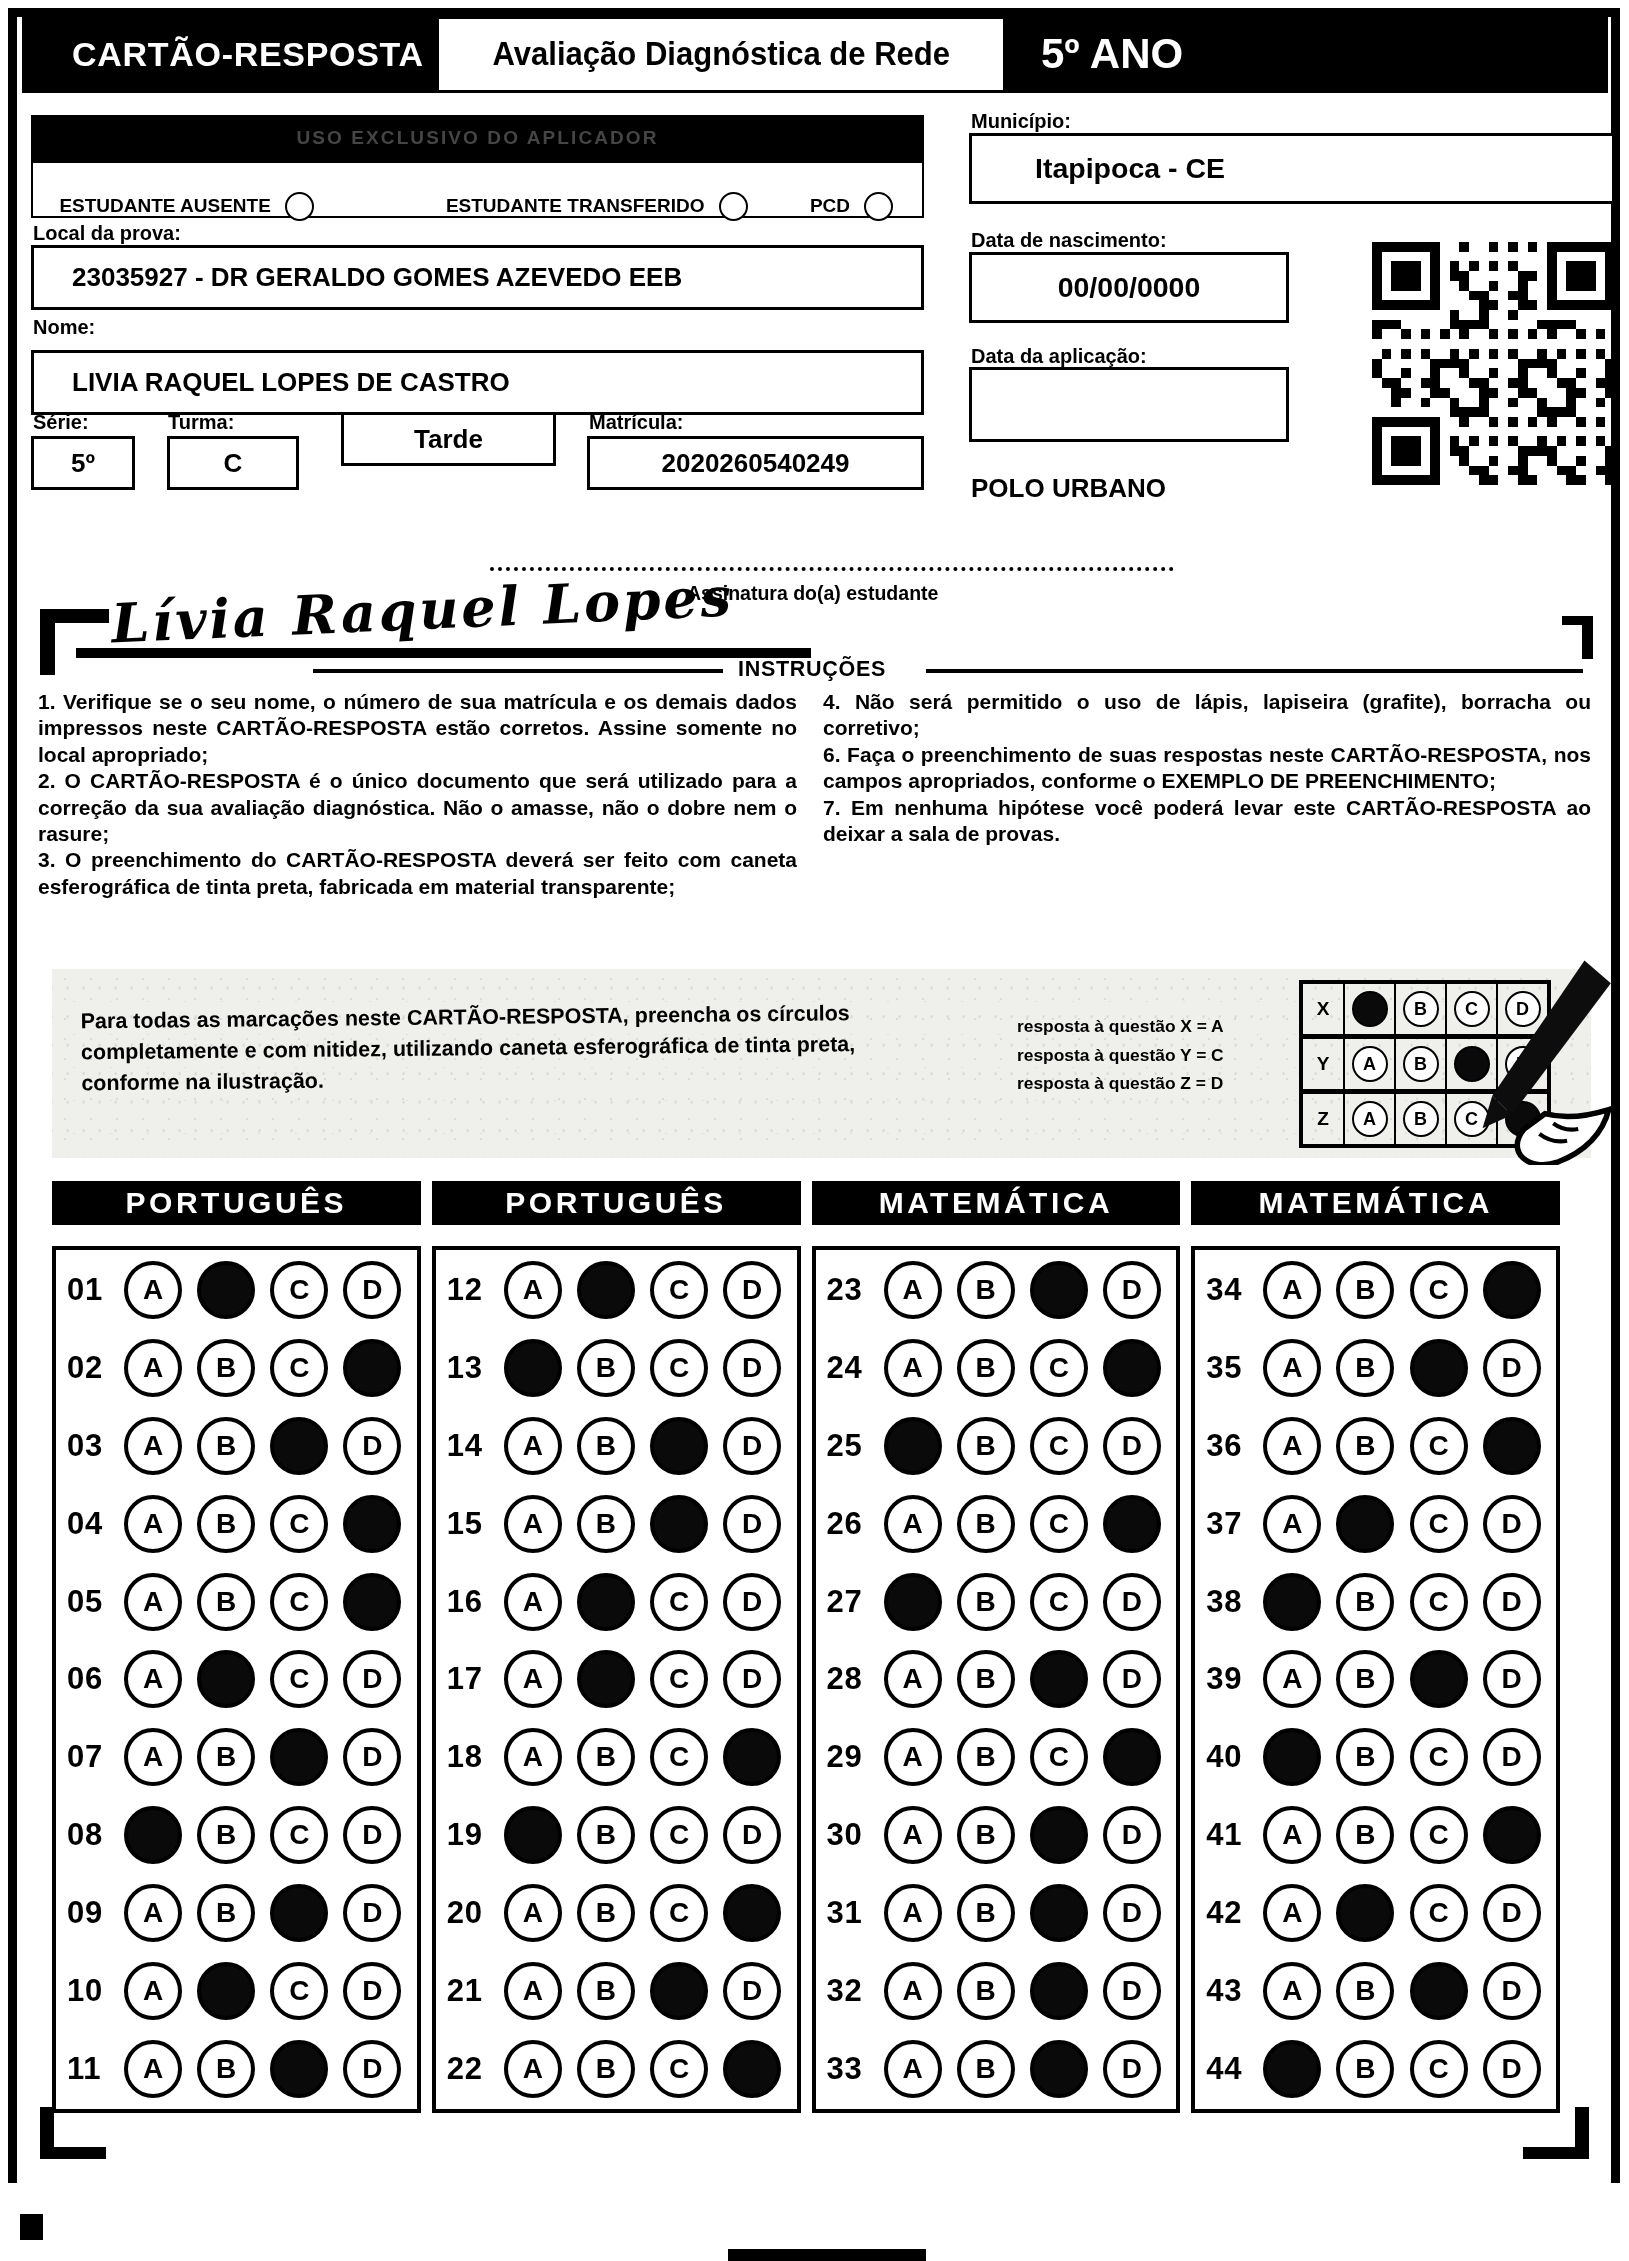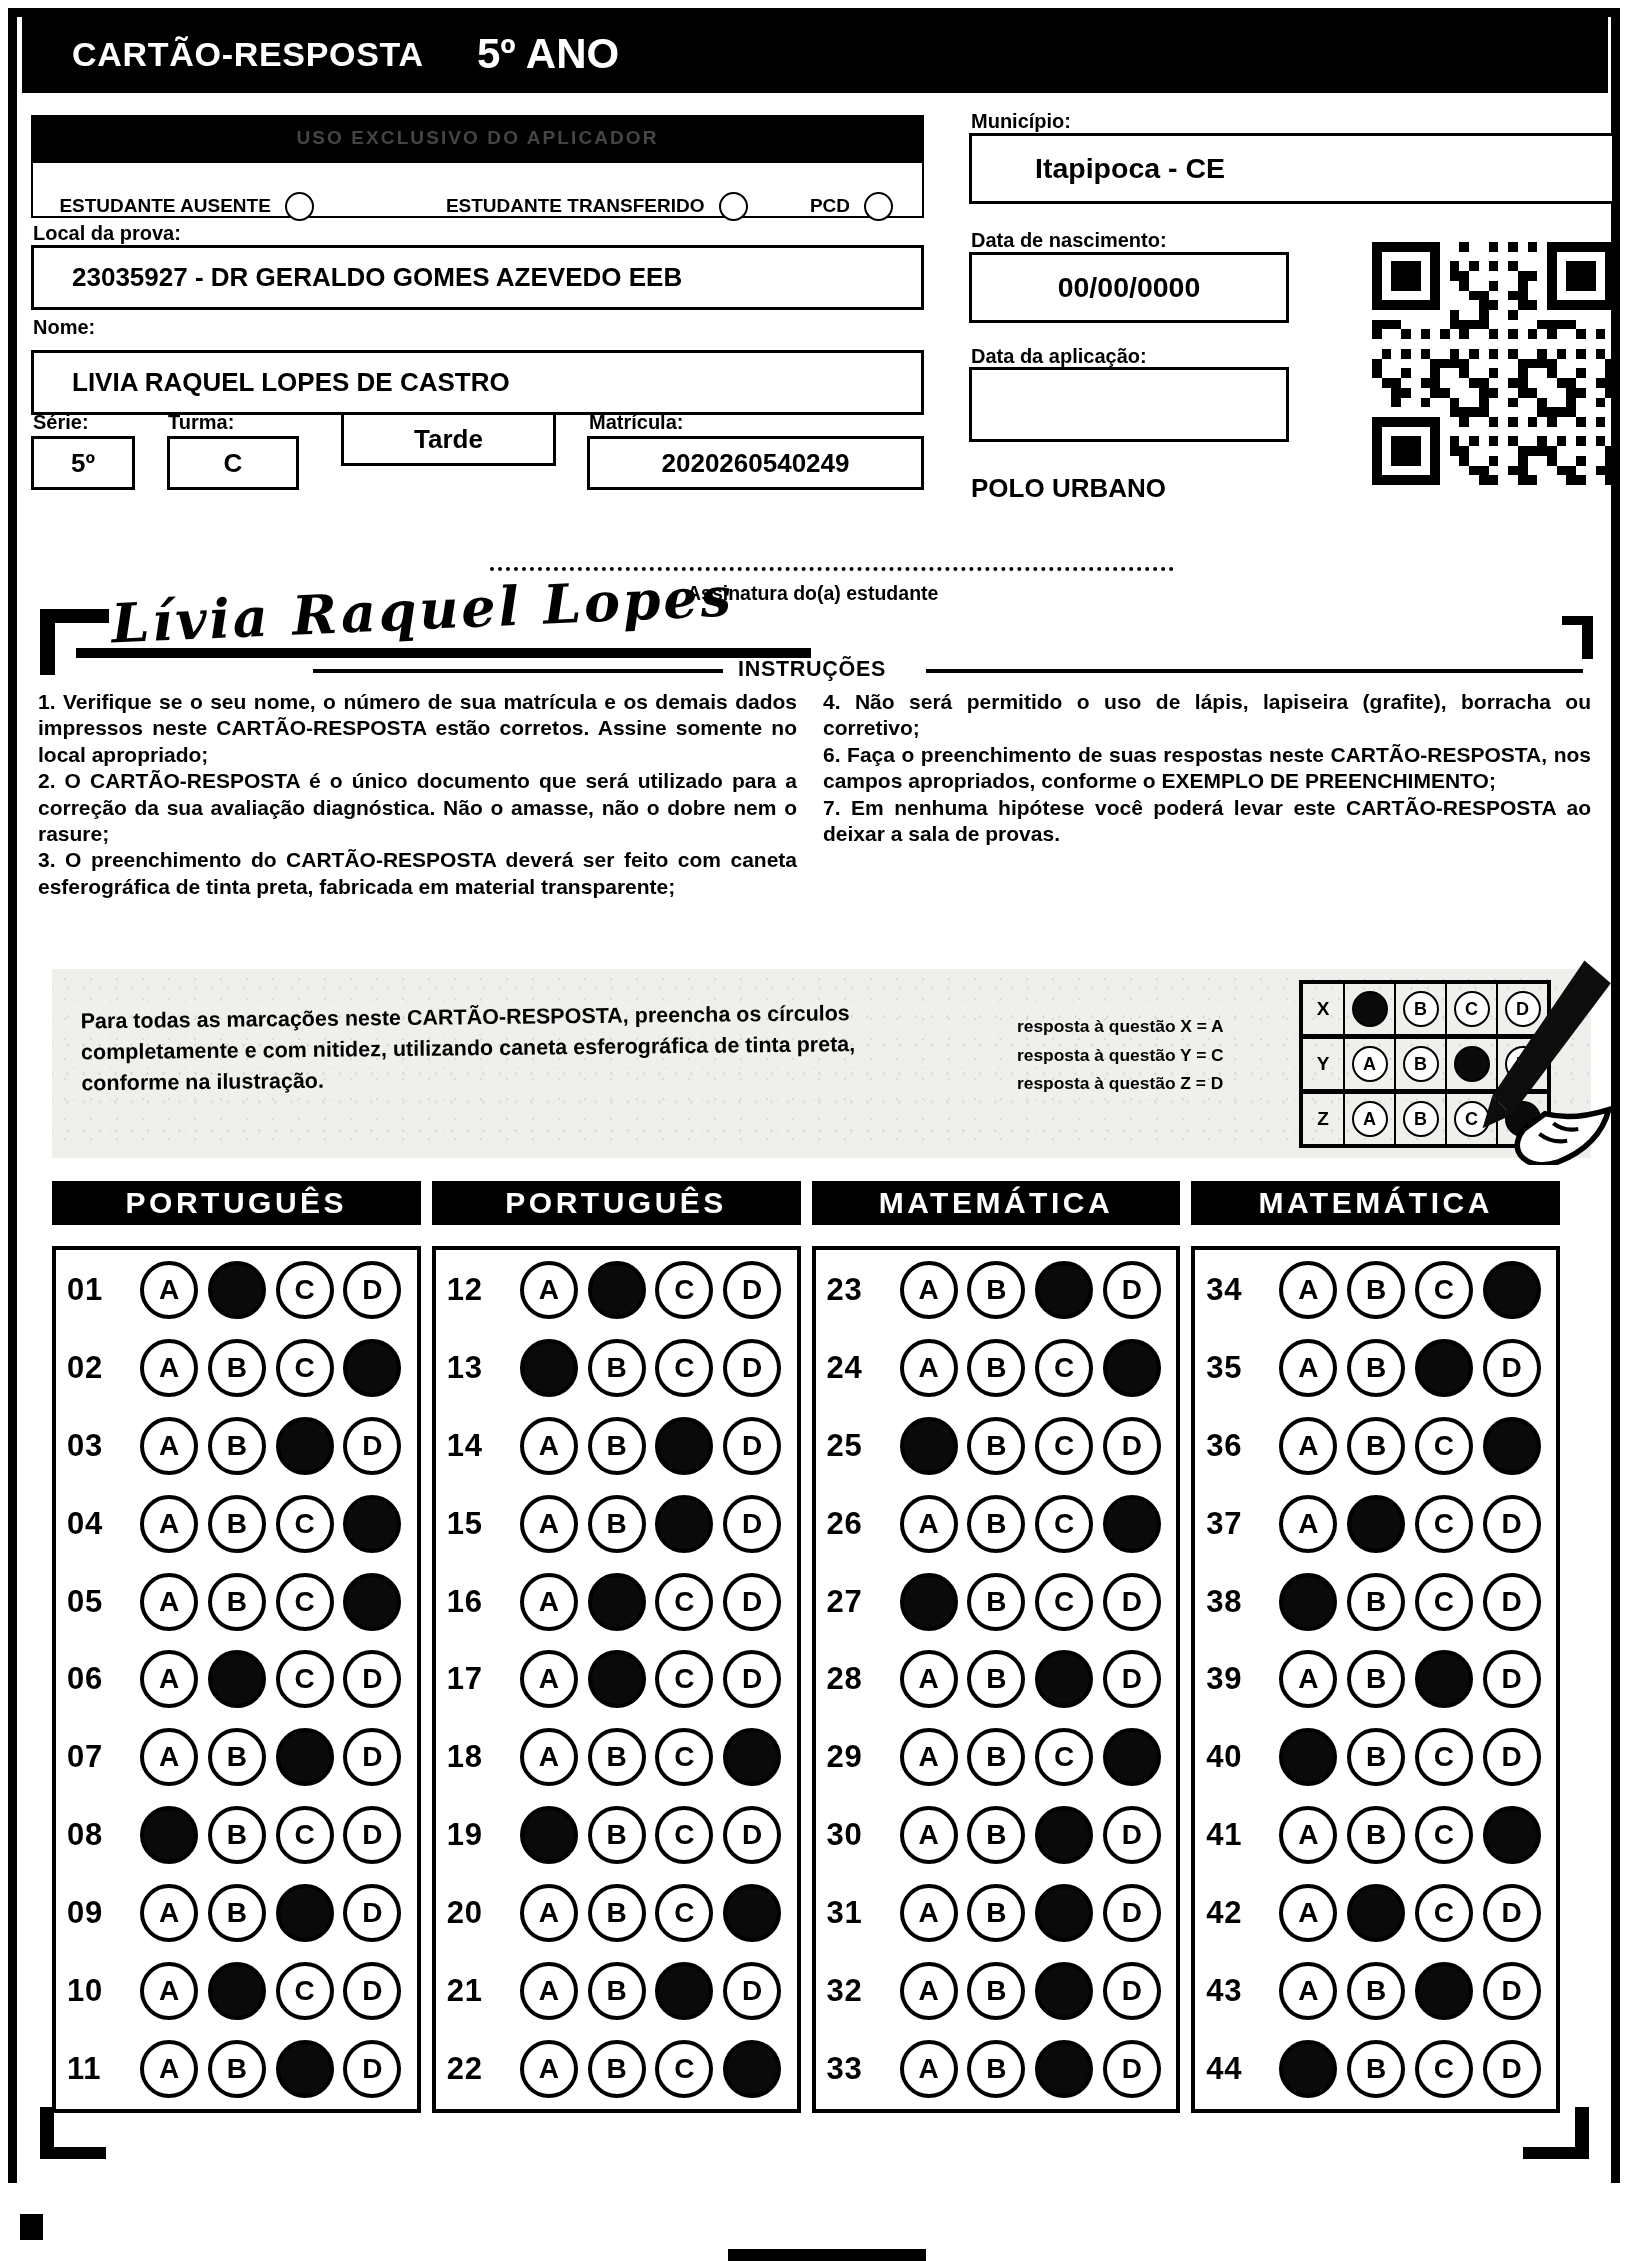--- a/index.html
+++ b/index.html
@@ -58,37 +58,40 @@
   .ex-bubble{width:32px;height:32px;border:2.8px solid #000;border-radius:50%;display:flex;align-items:center;
              justify-content:center;font-weight:700;font-size:18px;background:#fff;}
   .ex-bubble.filled{background:#0a0a0a;color:transparent;}
   
   .answers{left:52px;top:1181px;width:1508px;display:flex;gap:11px;}
   .acol{flex:1;display:flex;flex-direction:column;}
   .ahead{height:44px;background:#000;color:#fff;font-weight:700;font-size:30px;letter-spacing:3.5px;
          display:flex;align-items:center;justify-content:center;}
   .abox{margin-top:21px;height:867px;border:4.2px solid #000;padding:11px 15.3px 11px 11px;
         display:flex;flex-direction:column;justify-content:space-between;box-sizing:border-box;}
-  .q-row{display:flex;align-items:center;gap:16px;}
+  .q-row{display:flex;align-items:center;}
   .q-num{width:57px;font-weight:700;font-size:31px;letter-spacing:0.7px;}
   .bubbles{flex:1;display:flex;justify-content:space-between;}
   .bubble{width:50px;height:50px;border:4.9px solid #000;border-radius:50%;display:flex;align-items:center;
           justify-content:center;font-weight:700;font-size:28px;background:#fff;cursor:pointer;}
   .bubble.filled{background:#0a0a0a;color:transparent;}
   .blk{background:#000;}
 </style>
 </head>
 <body>
 
 <div class="page">
 
   <div class="abs frame"></div>
 
   <div class="abs hdr">
     <div class="hdr-left">CARTÃO-RESPOSTA</div>
+    <div class="hdr-mid">
+      <span>Avaliação Diagnóstica de Rede</span>
+    </div>
     <div class="hdr-right">5º ANO</div>
   </div>
 
   <div class="abs usobar">USO EXCLUSIVO DO APLICADOR</div>
 
   <div class="abs optbox">
     <div class="opt" style="margin-left:26.4px;">
       <span>ESTUDANTE AUSENTE</span>
       <span class="optcircle"></span>
     </div>

